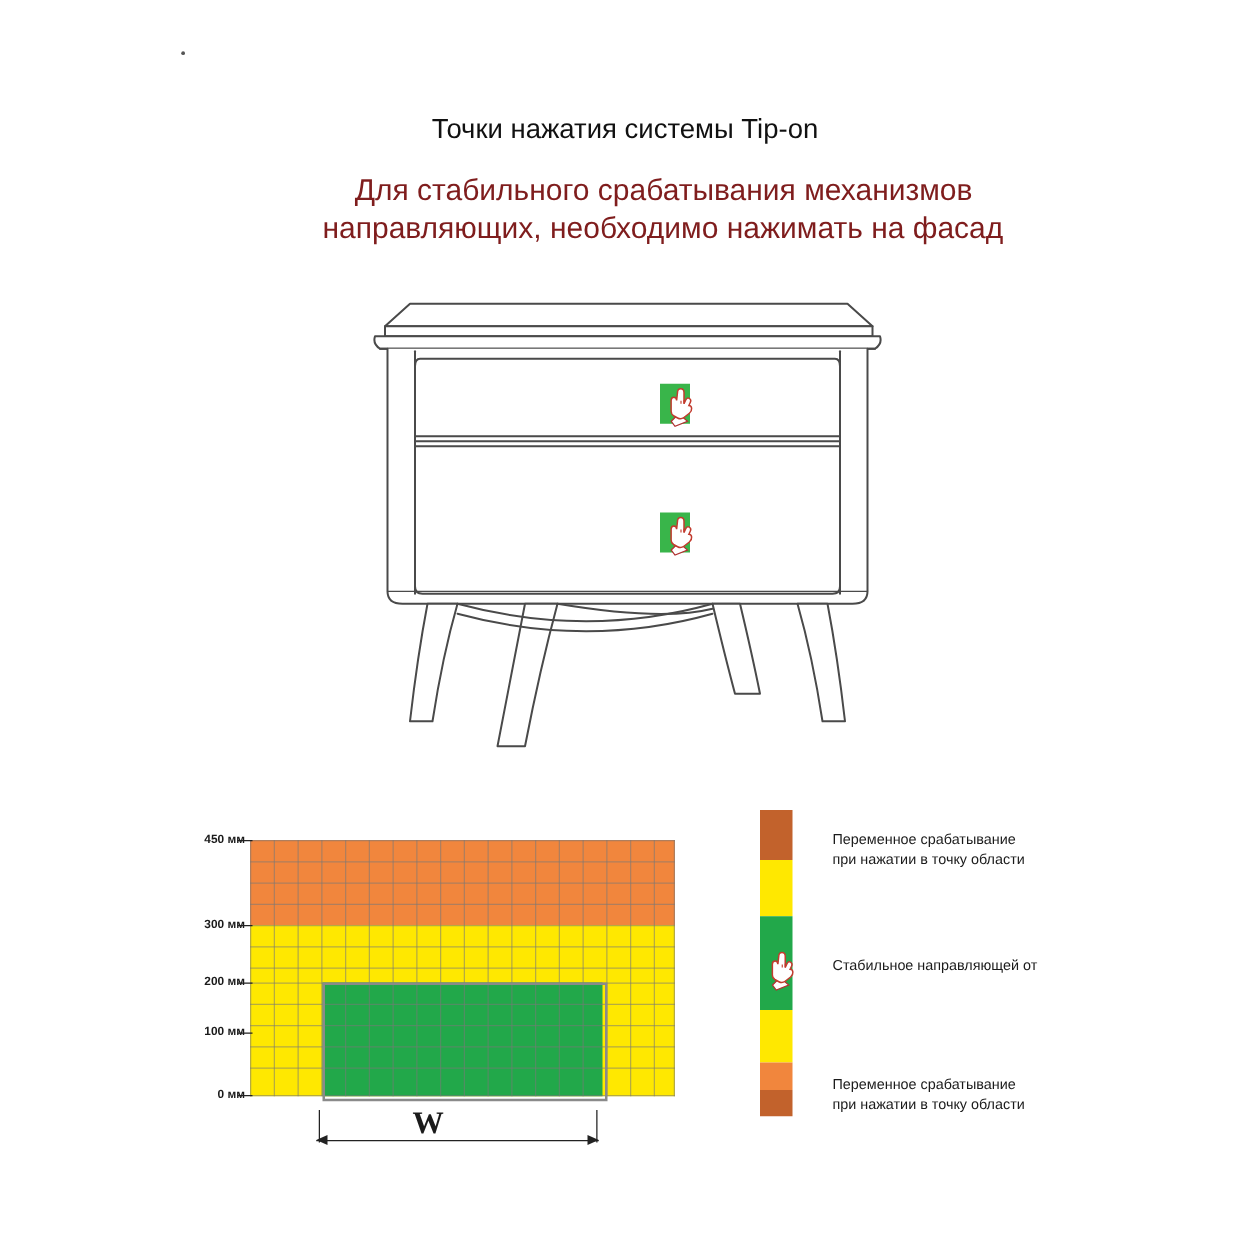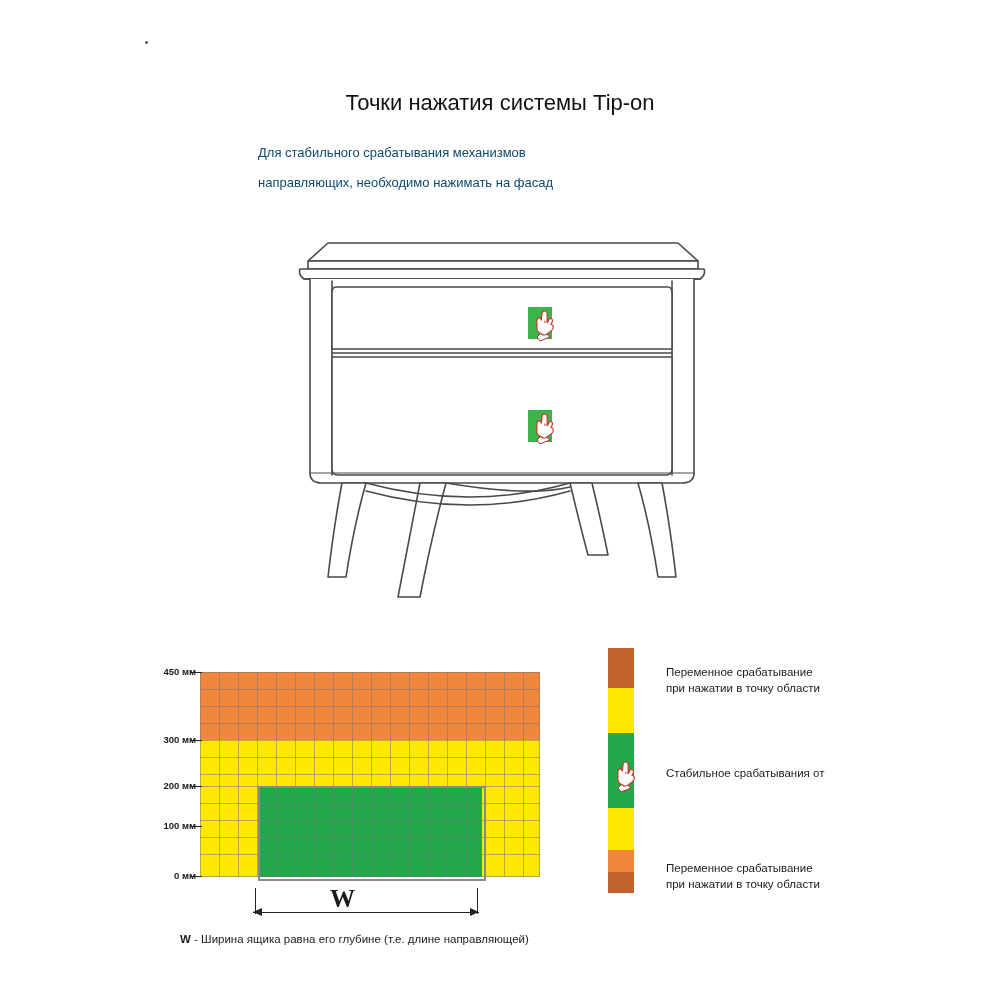--- a/index.html
+++ b/index.html
@@ -40,23 +40,24 @@
     width: 1000px;
     text-align: center;
     font-size: 22px;
     color: #111;
   }
   .intro {
     position: absolute;
     top: 138px;
     left: 258px;
     width: 520px;
-    font-size: 13px;
+    font-size: 24px;
     line-height: 30px;
-    color: #0c4a6e;
+    color: #7f1d1d;
+    text-align: right;
   }
   .intro div { white-space: nowrap; }
 
   .speck {
     position: absolute;
     left: 145px;
     top: 41px;
     width: 3px;
     height: 3px;
     background: #555;
@@ -352,24 +353,20 @@
     <div class="barh"></div>
     <div class="tick" style="left:150px;"></div>
     <div class="tick" style="left:372px;"></div>
     <svg style="position:absolute; left:148px; top:25px;" width="230" height="16">
       <path d="M0 7 L9 3 L9 11 Z" fill="#222"></path>
       <path d="M226 7 L217 3 L217 11 Z" fill="#222"></path>
     </svg>
   </div>
   <div class="wlabel">W</div>
 
-  <div class="wnote">
-    <b>W</b>
-    <span>- Ширина ящика равна его глубине (т.е. длине направляющей)</span>
-  </div>
 
   <div class="legend">
     <div class="legend-strip">
       <div class="seg" style="top:0;   height:40px; background:#c2622c;"></div>
       <div class="seg" style="top:40px; height:45px; background:#ffe800;"></div>
       <div class="seg" style="top:85px; height:75px; background:#22a84a;"></div>
       <div class="seg" style="top:160px; height:42px; background:#ffe800;"></div>
       <div class="seg" style="top:202px; height:22px; background:#f1863d;"></div>
       <div class="seg" style="top:224px; height:21px; background:#c2622c;"></div>
     </div>
@@ -383,21 +380,21 @@
         </g>
       </svg>
     </div>
 
     <div class="legend-text t1">
       <div>Переменное срабатывание</div>
       <div>при нажатии в точку области</div>
     </div>
 
     <div class="legend-text t2">
-      <div>Стабильное срабатывания от</div>
+      <div>Стабильное направляющей от</div>
     </div>
 
     <div class="legend-text t3">
       <div>Переменное срабатывание</div>
       <div>при нажатии в точку области</div>
     </div>
   </div>
 
 </div>
 

